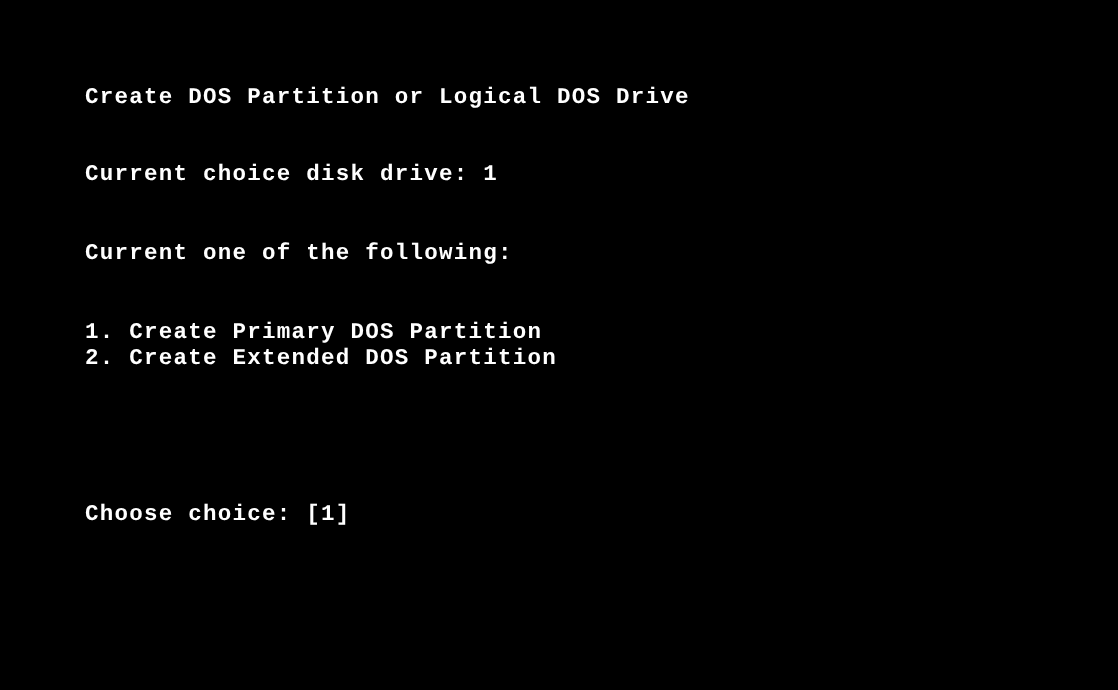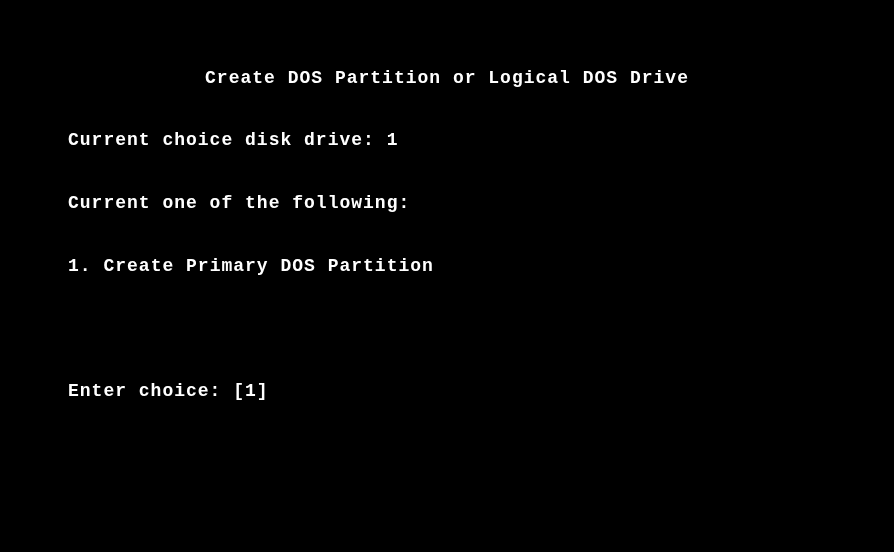--- a/index.html
+++ b/index.html
@@ -16,21 +16,21 @@
       width: 894px;
       height: 552px;
       padding: 0;
       overflow: hidden;
       letter-spacing: 1px;
     }
     .screen {
       padding: 68px 68px 0 68px;
     }
     .title {
-      text-align: center;
+      text-align: left;
       margin-bottom: 42px;
       white-space: pre;
     }
     .line {
       white-space: pre;
       line-height: 21px;
     }
     .block {
       margin-bottom: 42px;
     }
@@ -50,17 +50,18 @@
 <div class="screen">
 
   <div class="title">Create DOS Partition or Logical DOS Drive</div>
 
   <div class="line block"><span>Current choice disk drive: </span><span class="hl">1</span></div>
 
   <div class="line block">Current one of the following:</div>
 
   <div class="menu">
     <div class="line"><span class="hl">1.</span><span> </span><span>Create Primary DOS Partition</span></div>
+    <div class="line"><span class="hl">2.</span><span> </span><span>Create Extended DOS Partition</span></div>
   </div>
 
-  <div class="line choice-row"><span>Enter choice: </span><span class="hl">[</span><span class="hl">1</span><span class="hl">]</span></div>
+  <div class="line choice-row"><span>Choose choice: </span><span class="hl">[</span><span class="hl">1</span><span class="hl">]</span></div>
 
 </div>
 
 </body></html>

